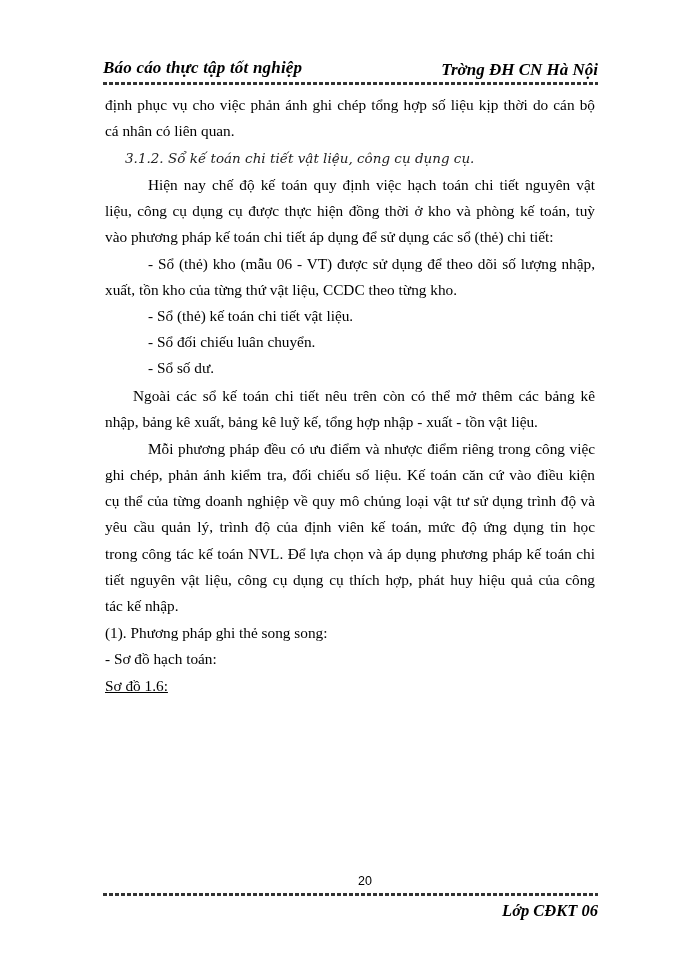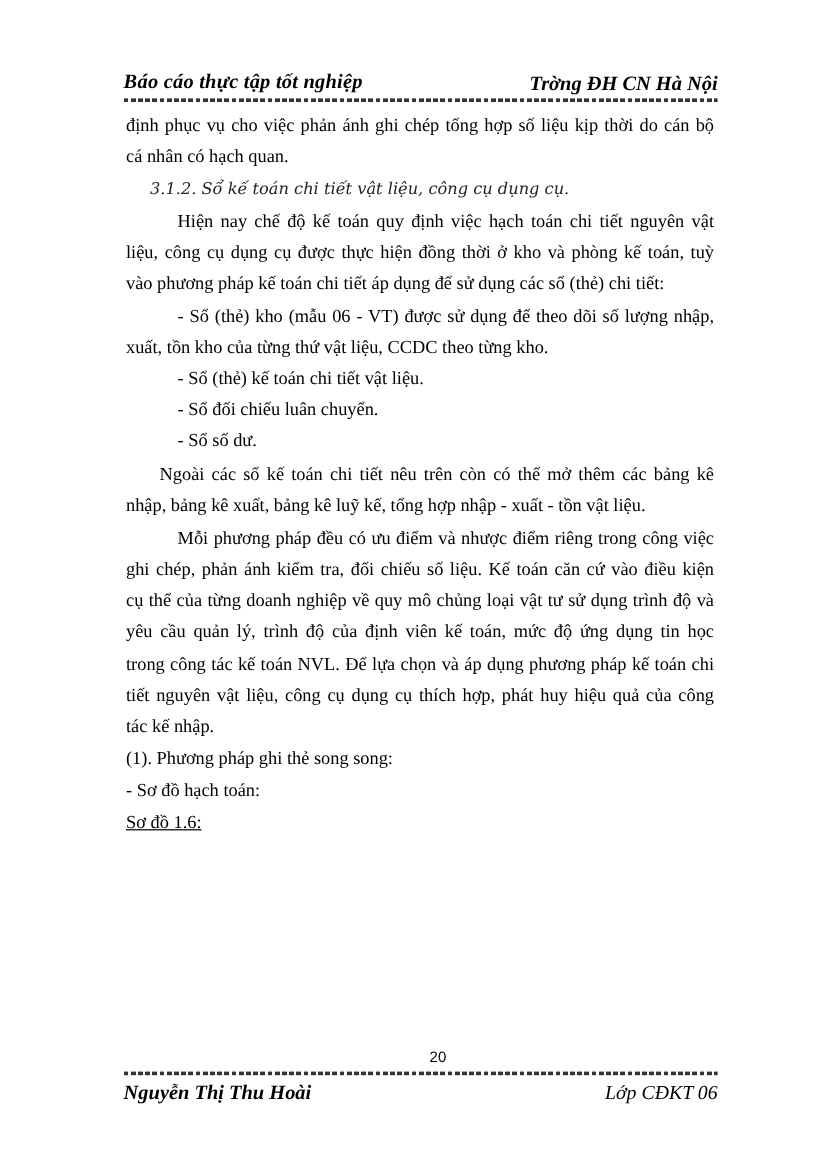--- a/index.html
+++ b/index.html
@@ -17,36 +17,36 @@
   .body { position:absolute; left:105px; top:96px; width:490px; font-size:15.3px; }
   .line { position:absolute; left:0; white-space:nowrap; }
   .justify { width:490px; text-align:justify; text-align-last:justify; }
   .heading-italic { font-family:"DejaVu Serif", serif; font-style:italic; font-size:13.5px; color:#222;margin-left:20px; }
   .sodo { text-decoration:underline; }
   .page-num { position:absolute; left:358px; top:874px; font-family:"Liberation Sans", sans-serif;
               font-size:12.5px; }
   .footer { position:absolute; left:103px; top:893px; width:495px; height:36px; }
   .dots.bot { top:0; }
   .ftr-left { position:absolute; left:0; top:8px; font-style:italic; font-weight:bold; font-size:17px; }
-  .ftr-right { position:absolute; right:0; top:8px; font-style:italic; font-weight:normal; font-size:16.5px; }
+  .ftr-right { position:absolute; right:0; top:8px; font-style:italic; font-weight:bold; font-size:16.5px; }
 </style>
 </head>
 <body>
 
 <div class="page">
 
   <div class="header">
     <span class="hdr-left">Báo cáo thực tập tốt nghiệp</span>
     <span class="hdr-right">Trờng  ĐH CN Hà Nội</span>
     <div class="dots top"></div>
   </div>
 
   <div class="body">
     <div class="line justify" style="top:0px">định phục vụ cho việc phản ánh ghi chép tổng hợp số liệu kịp thời do cán bộ</div>
-    <div class="line" style="top:26px">cá nhân có hạch quan.</div>
+    <div class="line" style="top:26px">cá nhân có liên quan.</div>
     <div class="line heading-italic" style="top:54px">3.1.2. Sổ kế toán chi tiết vật liệu, công cụ dụng cụ.</div>
 
     <div class="line justify" style="top:80px; left:43px; width:447px">Hiện nay chế độ kế toán quy định việc hạch toán chi tiết nguyên vật</div>
     <div class="line justify" style="top:106px">liệu, công cụ dụng cụ được thực hiện đồng thời ở kho và phòng kế toán, tuỳ</div>
     <div class="line" style="top:132px">vào phương pháp kế toán chi tiết áp dụng để sử dụng các sổ (thẻ) chi tiết:</div>
 
     <div class="line justify" style="top:159px; left:43px; width:447px">- Sổ (thẻ) kho (mẫu 06 - VT) được sử dụng để theo dõi số lượng nhập,</div>
     <div class="line" style="top:185px">xuất, tồn kho của từng thứ vật liệu,  CCDC theo từng kho.</div>
     <div class="line" style="top:211px; left:43px">- Sổ (thẻ) kế toán chi tiết vật liệu.</div>
     <div class="line" style="top:237px; left:43px">- Sổ đối chiếu luân chuyển.</div>
@@ -65,17 +65,16 @@
 
     <div class="line" style="top:528px">(1). Phương pháp ghi thẻ song song:</div>
     <div class="line" style="top:554px">- Sơ đồ hạch toán:</div>
     <div class="line sodo" style="top:581px">Sơ đồ 1.6:</div>
   </div>
 
   <div class="page-num">20</div>
 
   <div class="footer">
     <div class="dots bot"></div>
-    <span class="ftr-left">Nguyễn Thị Thu Hoài</span>
     <span class="ftr-right">Lớp CĐKT 06</span>
   </div>
 
 </div>
 
 </body></html>

